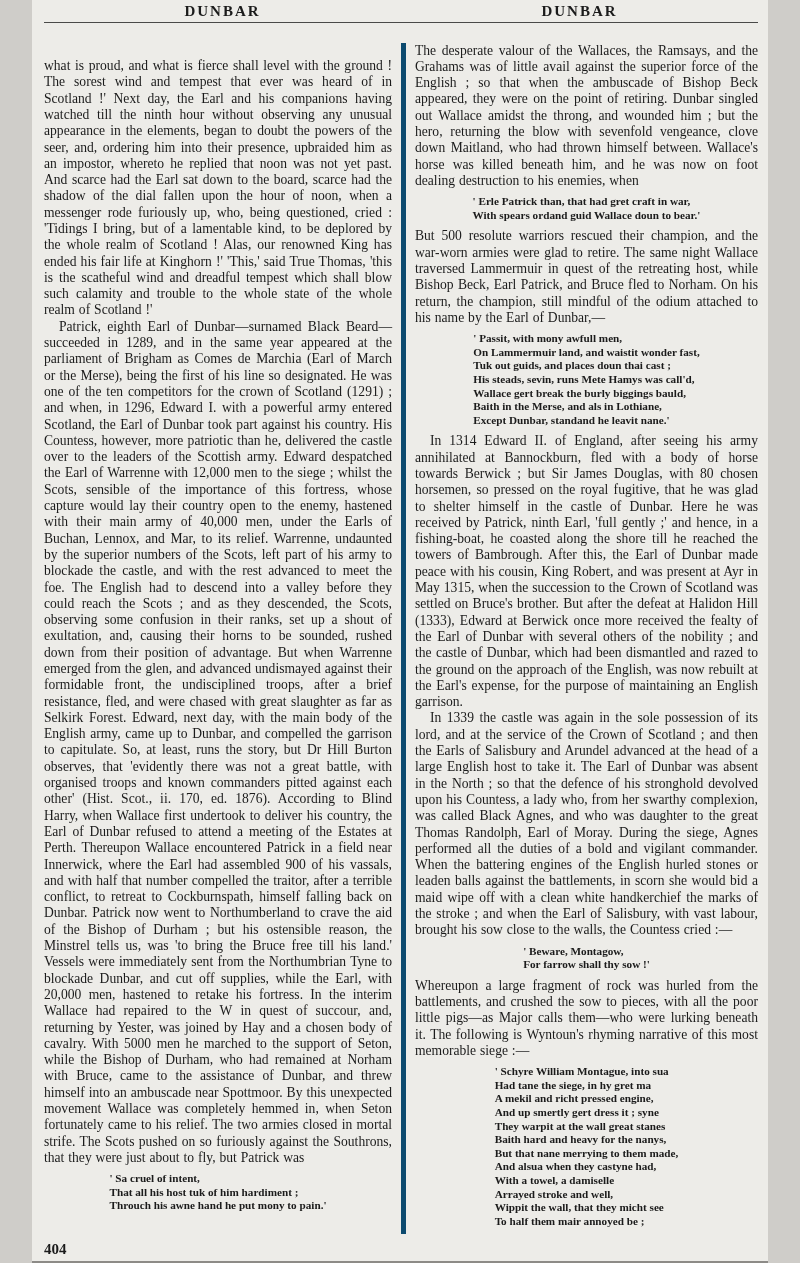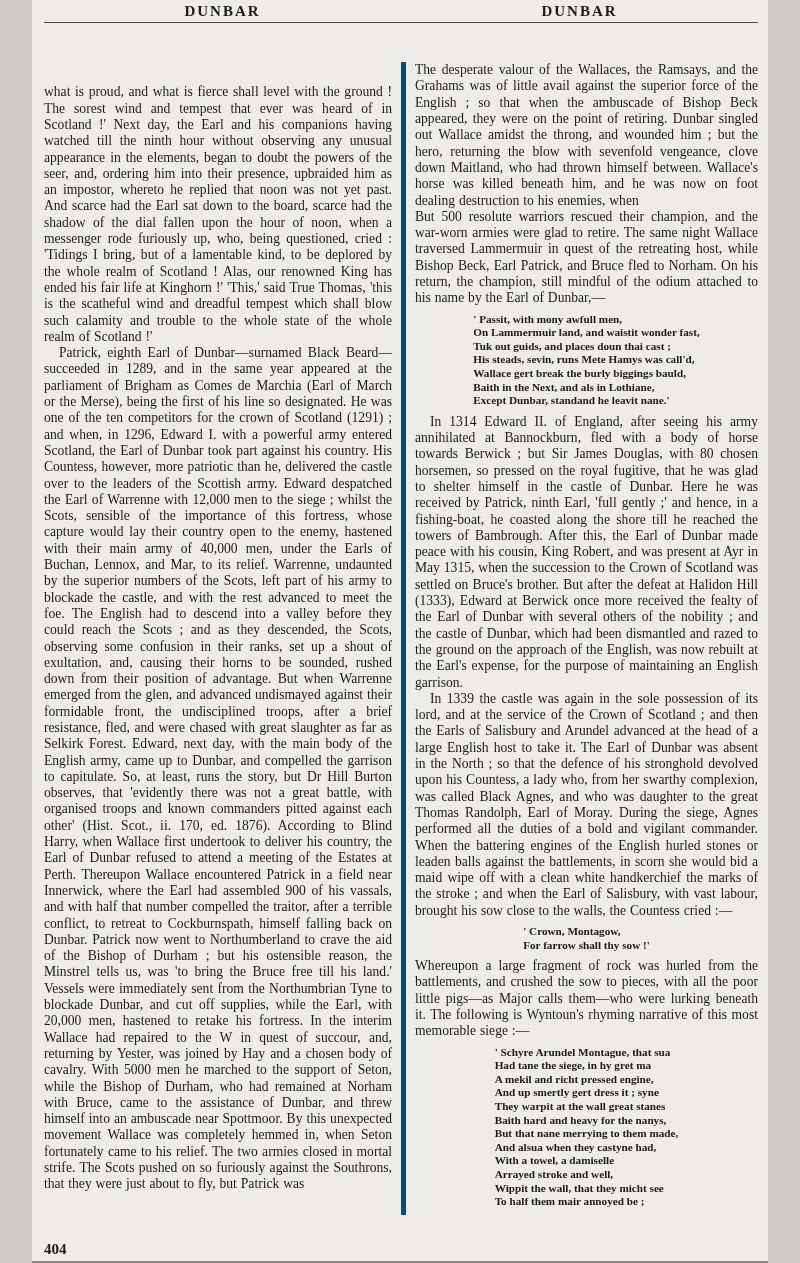--- a/index.html
+++ b/index.html
@@ -79,42 +79,51 @@
 
   <div class="running-heads">
     <div class="running-head">DUNBAR</div>
     <div class="running-head">DUNBAR</div>
   </div>
 
   <div class="columns">
     <div class="column left">
         <p class="para">what is proud, and what is fierce shall level with the ground !  The sorest wind and tempest that ever was heard of in Scotland !'  Next day, the Earl and his companions having watched till the ninth hour without observing any unusual appearance in the elements, began to doubt the powers of the seer, and, ordering him into their presence, upbraided him as an impostor, whereto he replied that noon was not yet past.  And scarce had the Earl sat down to the board, scarce had the shadow of the dial fallen upon the hour of noon, when a messenger rode furiously up, who, being questioned, cried : 'Tidings I bring, but of a lamentable kind, to be deplored by the whole realm of Scotland !  Alas, our renowned King has ended his fair life at Kinghorn !' 'This,' said True Thomas, 'this is the scatheful wind and dreadful tempest which shall blow such calamity and trouble to the whole state of the whole realm of Scotland !'</p>
         <p class="para indent">Patrick, eighth Earl of Dunbar—surnamed Black Beard—succeeded in 1289, and in the same year appeared at the parliament of Brigham as Comes de Marchia (Earl of March or the Merse), being the first of his line so designated.  He was one of the ten competitors for the crown of Scotland (1291) ; and when, in 1296, Edward I. with a powerful army entered Scotland, the Earl of Dunbar took part against his country.  His Countess, however, more patriotic than he, delivered the castle over to the leaders of the Scottish army.  Edward despatched the Earl of Warrenne with 12,000 men to the siege ; whilst the Scots, sensible of the importance of this fortress, whose capture would lay their country open to the enemy, hastened with their main army of 40,000 men, under the Earls of Buchan, Lennox, and Mar, to its relief.  Warrenne, undaunted by the superior numbers of the Scots, left part of his army to blockade the castle, and with the rest advanced to meet the foe.  The English had to descend into a valley before they could reach the Scots ; and as they descended, the Scots, observing some confusion in their ranks, set up a shout of exultation, and, causing their horns to be sounded, rushed down from their position of advantage. But when Warrenne emerged from the glen, and advanced undismayed against their formidable front, the undisciplined troops, after a brief resistance, fled, and were chased with great slaughter as far as Selkirk Forest. Edward, next day, with the main body of the English army, came up to Dunbar, and compelled the garrison to capitulate.  So, at least, runs the story, but Dr Hill Burton observes, that 'evidently there was not a great battle, with organised troops and known commanders pitted against each other' (Hist. Scot., ii. 170, ed. 1876). According to Blind Harry, when Wallace first undertook to deliver his country, the Earl of Dunbar refused to attend a meeting of the Estates at Perth.  Thereupon Wallace encountered Patrick in a field near Innerwick, where the Earl had assembled 900 of his vassals, and with half that number compelled the traitor, after a terrible conflict, to retreat to Cockburnspath, himself falling back on Dunbar.  Patrick now went to Northumberland to crave the aid of the Bishop of Durham ; but his ostensible reason, the Minstrel tells us, was 'to bring the Bruce free till his land.'  Vessels were immediately sent from the Northumbrian Tyne to blockade Dunbar, and cut off supplies, while the Earl, with 20,000 men, hastened to retake his fortress.  In the interim Wallace had repaired to the W in quest of succour, and, returning by Yester, was joined by Hay and a chosen body of cavalry.  With 5000 men he marched to the support of Seton, while the Bishop of Durham, who had remained at Norham with Bruce, came to the assistance of Dunbar, and threw himself into an ambuscade near Spottmoor.  By this unexpected movement Wallace was completely hemmed in, when Seton fortunately came to his relief.   The two armies closed in mortal strife.  The Scots pushed on so furiously against the Southrons, that they were just about to fly, but Patrick was</p>
+        <div class="verse">
+          <div class="verse-line">' Sa cruel of intent,</div>
+          <div class="verse-line">That all his host tuk of him hardiment ;</div>
+          <div class="verse-line">Throuch his awne hand he put mony to pain.'</div>
+        </div>
       </div>
     <div class="column right">
         <p class="para">The desperate valour of the Wallaces, the Ramsays, and the Grahams was of little avail against the superior force of the English ; so that when the ambuscade of Bishop Beck appeared, they were on the point of retiring.  Dunbar singled out Wallace amidst the throng, and wounded him ; but the hero, returning the blow with sevenfold vengeance, clove down Maitland, who had thrown himself between.  Wallace's horse was killed beneath him, and he was now on foot dealing destruction to his enemies, when</p>
+        <div class="verse">
+          <div class="verse-line">' Erle Patrick than, that had gret craft in war,</div>
+          <div class="verse-line">With spears ordand guid Wallace doun to bear.'</div>
+        </div>
         <p class="para">But 500 resolute warriors rescued their champion, and the war-worn armies were glad to retire.  The same night Wallace traversed Lammermuir in quest of the retreating host, while Bishop Beck, Earl Patrick, and Bruce fled to Norham.  On his return, the champion, still mindful of the odium attached to his name by the Earl of Dunbar,—</p>
         <div class="verse">
           <div class="verse-line">' Passit, with mony awfull men,</div>
           <div class="verse-line">On Lammermuir land, and waistit wonder fast,</div>
           <div class="verse-line">Tuk out guids, and places doun thai cast ;</div>
           <div class="verse-line">His steads, sevin, runs Mete Hamys was call'd,</div>
           <div class="verse-line">Wallace gert break the burly biggings bauld,</div>
-          <div class="verse-line">Baith in the Next, and als in Lothiane,</div>
+          <div class="verse-line">Baith in the Merse, and als in Lothiane,</div>
           <div class="verse-line">Except Dunbar, standand he leavit nane.'</div>
         </div>
         <p class="para indent">In 1314 Edward II. of England, after seeing his army annihilated at Bannockburn, fled with a body of horse towards Berwick ; but Sir James Douglas, with 80 chosen horsemen, so pressed on the royal fugitive, that he was glad to shelter himself in the castle of Dunbar. Here he was received by Patrick, ninth Earl, 'full gently ;'  and hence, in a fishing-boat, he coasted along the shore till he reached the towers of Bambrough.  After this, the Earl of Dunbar made peace with his cousin, King Robert, and was present at Ayr in May 1315, when the succession to the Crown of Scotland was settled on Bruce's brother.  But after the defeat at Halidon Hill (1333), Edward at Berwick once more received the fealty of the Earl of Dunbar with several others of the nobility ; and the castle of Dunbar, which had been dismantled and razed to the ground on the approach of the English, was now rebuilt at the Earl's expense, for the purpose of maintaining an English garrison.</p>
         <p class="para indent">In 1339 the castle was again in the sole possession of its lord, and at the service of the Crown of Scotland ; and then the Earls of Salisbury and Arundel advanced at the head of a large English host to take it.  The Earl of Dunbar was absent in the North ; so that the defence of his stronghold devolved upon his Countess, a lady who, from her swarthy complexion, was called Black Agnes, and who was daughter to the great Thomas Randolph, Earl of Moray.   During the siege, Agnes performed all the duties of a bold and vigilant commander.   When the battering engines of the English hurled stones or leaden balls against the battlements, in scorn she would bid a maid wipe off with a clean white handkerchief the marks of the stroke ; and when the Earl of Salisbury, with vast labour, brought his sow close to the walls, the Countess cried :—</p>
         <div class="verse">
-          <div class="verse-line">' Crown, Montagow,</div>
+          <div class="verse-line">' Beware, Montagow,</div>
           <div class="verse-line">For farrow shall thy sow !'</div>
         </div>
         <p class="para">Whereupon a large fragment of rock was hurled from the battlements, and crushed the sow to pieces, with all the poor little pigs—as Major calls them—who were lurking beneath it.  The following is Wyntoun's rhyming narrative of this most memorable siege :—</p>
         <div class="verse">
-          <div class="verse-line">' Schyre Arundel Montague, that sua</div>
+          <div class="verse-line">' Schyre William Montague, into sua</div>
           <div class="verse-line">Had tane the siege, in hy gret ma</div>
           <div class="verse-line">A mekil and richt pressed engine,</div>
           <div class="verse-line">And up smertly gert dress it ; syne</div>
           <div class="verse-line">They warpit at the wall great stanes</div>
           <div class="verse-line">Baith hard and heavy for the nanys,</div>
           <div class="verse-line">But that nane merrying to them made,</div>
           <div class="verse-line">And alsua when they castyne had,</div>
           <div class="verse-line">With a towel, a damiselle</div>
           <div class="verse-line">Arrayed stroke and well,</div>
           <div class="verse-line">Wippit the wall, that they micht see</div>

